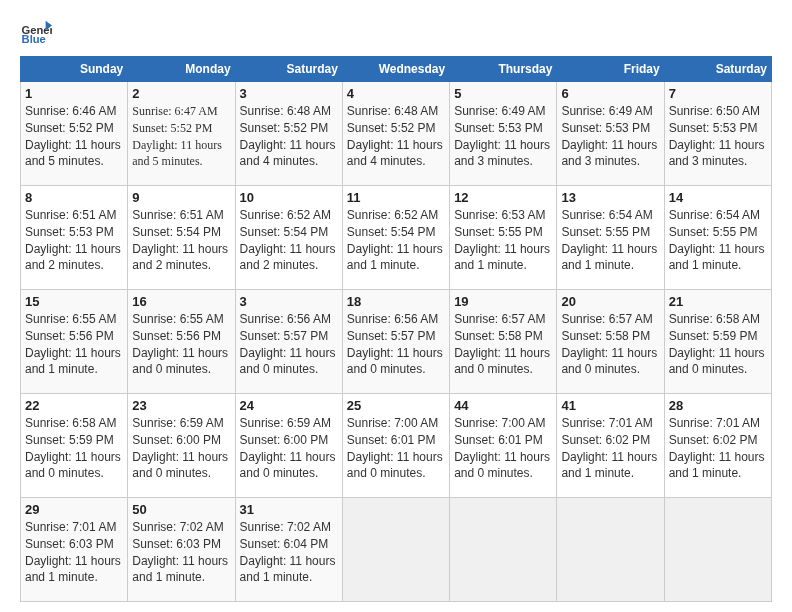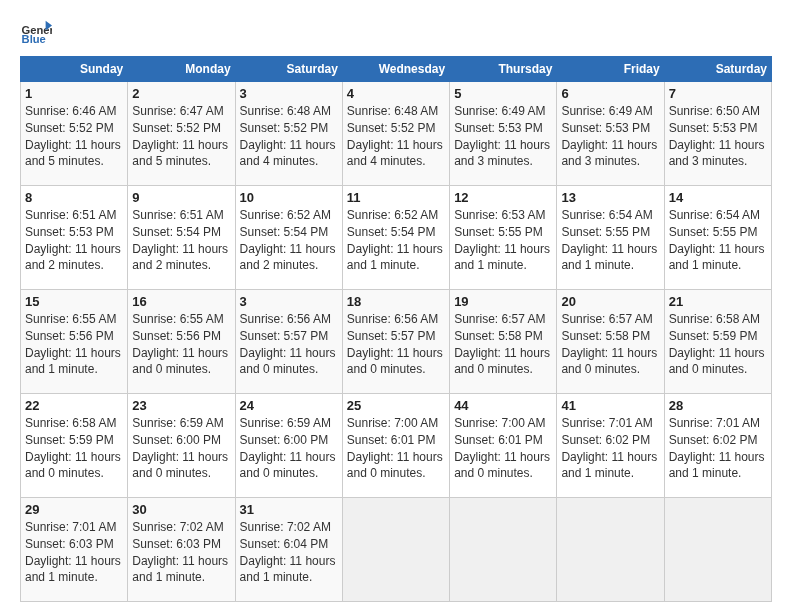--- a/index.html
+++ b/index.html
@@ -122,21 +122,21 @@
         <tr>
           <td>
             <span class="day-num">1</span>
             <div class="day-info" style="white-space: pre-line;">Sunrise: 6:46 AM
 Sunset: 5:52 PM
 Daylight: 11 hours
 and 5 minutes.</div>
           </td>
           <td>
             <span class="day-num">2</span>
-            <div class="day-info" style="white-space: pre-line;">Sunrise: 6:47 AM
+            <div class="day-info" style="white-space: pre-line; font-family: Liberation Serif, serif;">Sunrise: 6:47 AM
 Sunset: 5:52 PM
 Daylight: 11 hours
 and 5 minutes.</div>
           </td>
           <td>
             <span class="day-num">3</span>
             <div class="day-info" style="white-space: pre-line;">Sunrise: 6:48 AM
 Sunset: 5:52 PM
 Daylight: 11 hours
 and 4 minutes.</div>
@@ -325,21 +325,21 @@
         </tr>
         <tr>
           <td>
             <span class="day-num">29</span>
             <div class="day-info" style="white-space: pre-line;">Sunrise: 7:01 AM
 Sunset: 6:03 PM
 Daylight: 11 hours
 and 1 minute.</div>
           </td>
           <td>
-            <span class="day-num">30</span>
+            <span class="day-num">50</span>
             <div class="day-info" style="white-space: pre-line;">Sunrise: 7:02 AM
 Sunset: 6:03 PM
 Daylight: 11 hours
 and 1 minute.</div>
           </td>
           <td>
             <span class="day-num">31</span>
             <div class="day-info" style="white-space: pre-line;">Sunrise: 7:02 AM
 Sunset: 6:04 PM
 Daylight: 11 hours

